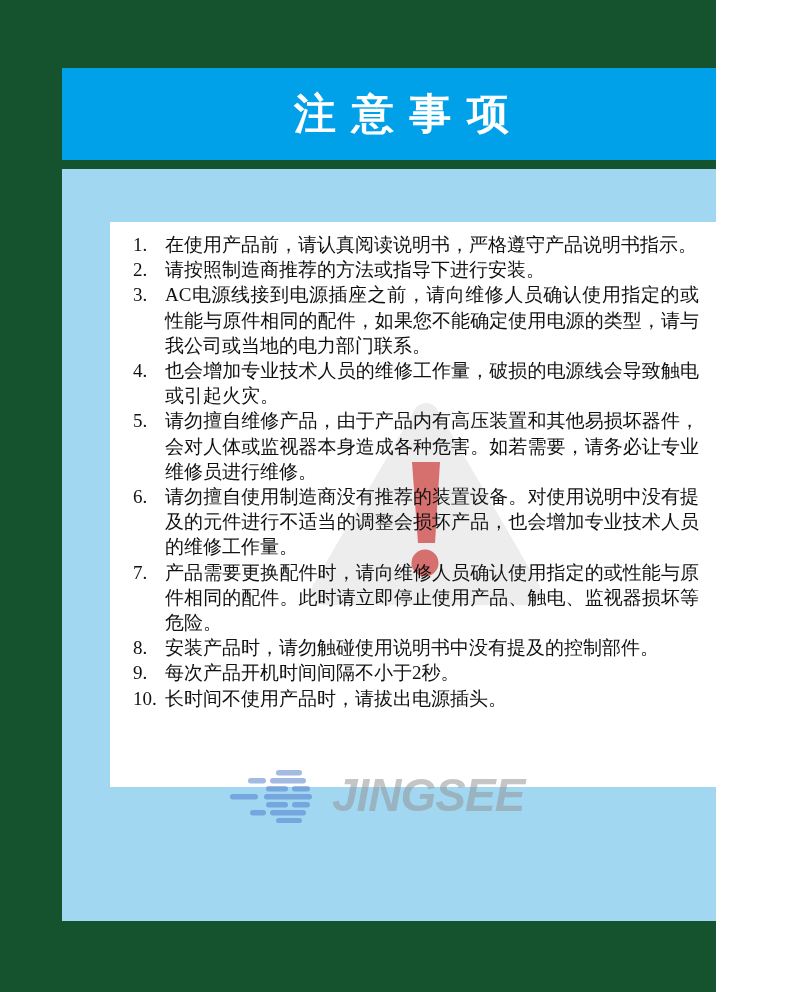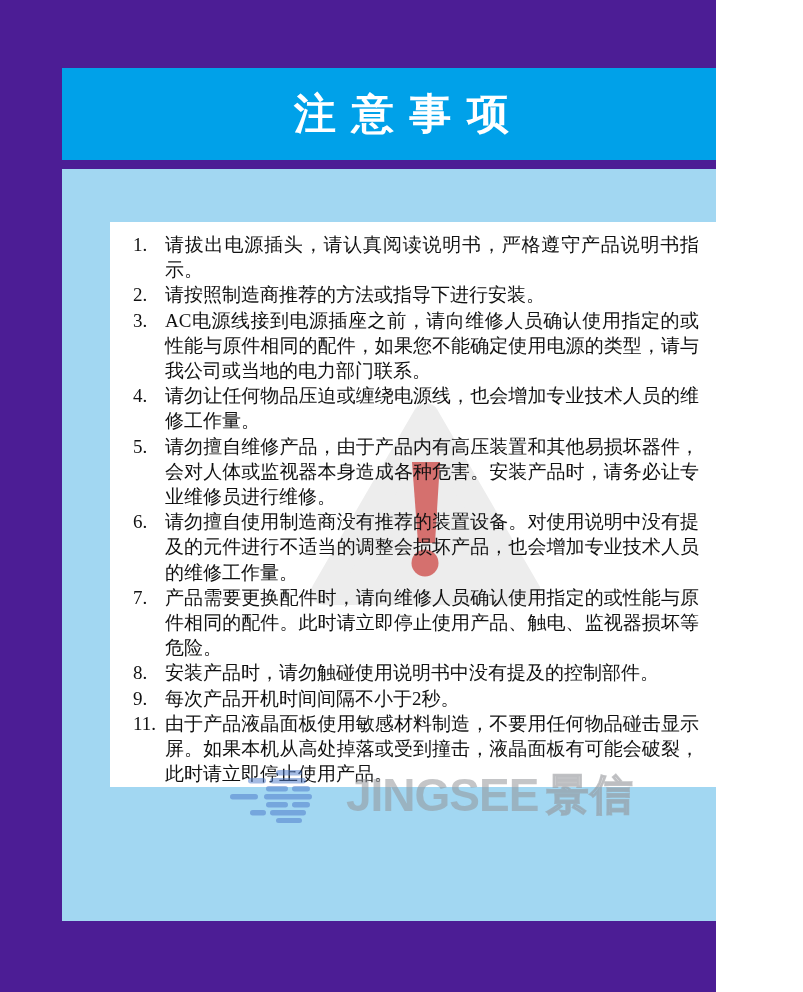--- a/index.html
+++ b/index.html
@@ -1,21 +1,21 @@
 <!DOCTYPE html>
 <html><head>
 <meta charset="utf-8">
 <style>
   * { margin: 0; padding: 0; box-sizing: border-box; }
   html, body { background: #ffffff; }
   .page {
     position: relative;
     width: 716px;
     height: 992px;
-    background: #4c1d95;
+    background: #14532d;
     overflow: hidden;
     font-family: "Liberation Serif", "DejaVu Serif", serif;
   }
   .title-bar {
     position: absolute;
     left: 62px; top: 68px;
     width: 681px; height: 92px;
     background: #00a1e9;
     display: flex; align-items: center; justify-content: center;
   }
@@ -62,25 +62,26 @@
     position: absolute;
     left: 230px; top: 764px;
     height: 62px;
     display: flex;
     align-items: center;
     z-index: 2;
     pointer-events: none;
   }
   .brand-en {
     font-family: "Liberation Sans", "DejaVu Sans", sans-serif;
+    font-style: italic;
     font-weight: bold;
     font-size: 46px;
     letter-spacing: -1px;
     color: rgba(148, 150, 153, 0.55);
-    margin-left: 16px;
+    margin-left: 2px;
   }
   .brand-cn {
     font-family: "Liberation Sans", "DejaVu Sans", sans-serif;
     font-weight: bold;
     font-size: 42px;
     letter-spacing: 2px;
     color: rgba(150, 152, 155, 0.14);
     -webkit-text-stroke: 1.4px rgba(148, 150, 153, 0.55);
     margin-left: 8px;
   }
@@ -101,57 +102,57 @@
         <svg width="232" height="226" viewBox="0 0 232 226" xmlns="http://www.w3.org/2000/svg">
           <path d="M118,24 L220,200 L16,200 Z" fill="#ededed" stroke="#ededed" stroke-width="26" stroke-linejoin="round"></path>
           <path d="M104,70 L132,70 L127,151 L110,151 Z" fill="#d5706e"></path>
           <circle cx="117" cy="171" r="13.5" fill="#d5706e"></circle>
         </svg>
       </div>
 
       <ol class="notices">
         <li class="notice">
           <span class="num">1.</span>
-          <span class="txt">请拔出电源插头，请认真阅读说明书，严格遵守产品说明书指示。</span>
+          <span class="txt">在使用产品前，请认真阅读说明书，严格遵守产品说明书指示。</span>
         </li>
         <li class="notice">
           <span class="num">2.</span>
           <span class="txt">请按照制造商推荐的方法或指导下进行安装。</span>
         </li>
         <li class="notice">
           <span class="num">3.</span>
           <span class="txt">AC电源线接到电源插座之前，请向维修人员确认使用指定的或性能与原件相同的配件，如果您不能确定使用电源的类型，请与我公司或当地的电力部门联系。</span>
         </li>
         <li class="notice">
           <span class="num">4.</span>
-          <span class="txt">请勿让任何物品压迫或缠绕电源线，也会增加专业技术人员的维修工作量。</span>
+          <span class="txt">也会增加专业技术人员的维修工作量，破损的电源线会导致触电或引起火灾。</span>
         </li>
         <li class="notice">
           <span class="num">5.</span>
-          <span class="txt">请勿擅自维修产品，由于产品内有高压装置和其他易损坏器件，会对人体或监视器本身造成各种危害。安装产品时，请务必让专业维修员进行维修。</span>
+          <span class="txt">请勿擅自维修产品，由于产品内有高压装置和其他易损坏器件，会对人体或监视器本身造成各种危害。如若需要，请务必让专业维修员进行维修。</span>
         </li>
         <li class="notice">
           <span class="num">6.</span>
           <span class="txt">请勿擅自使用制造商没有推荐的装置设备。对使用说明中没有提及的元件进行不适当的调整会损坏产品，也会增加专业技术人员的维修工作量。</span>
         </li>
         <li class="notice">
           <span class="num">7.</span>
           <span class="txt">产品需要更换配件时，请向维修人员确认使用指定的或性能与原件相同的配件。此时请立即停止使用产品、触电、监视器损坏等危险。</span>
         </li>
         <li class="notice">
           <span class="num">8.</span>
           <span class="txt">安装产品时，请勿触碰使用说明书中没有提及的控制部件。</span>
         </li>
         <li class="notice">
           <span class="num">9.</span>
           <span class="txt">每次产品开机时间间隔不小于2秒。</span>
         </li>
         <li class="notice">
-          <span class="num">11.</span>
-          <span class="txt">由于产品液晶面板使用敏感材料制造，不要用任何物品碰击显示屏。如果本机从高处掉落或受到撞击，液晶面板有可能会破裂，此时请立即停止使用产品。</span>
+          <span class="num">10.</span>
+          <span class="txt">长时间不使用产品时，请拔出电源插头。</span>
         </li>
       </ol>
 
     </div>
   </div>
 
   <div class="brand-watermark">
     <svg width="100" height="56" viewBox="0 0 100 56" xmlns="http://www.w3.org/2000/svg">
       <g fill="#4a77c9" opacity="0.5">
         <rect x="46" y="3" width="26" height="5.5" rx="2.7"></rect>
@@ -162,16 +163,15 @@
         <rect x="0" y="27" width="28" height="5.5" rx="2.7"></rect>
         <rect x="34" y="27" width="48" height="5.5" rx="2.7"></rect>
         <rect x="36" y="35" width="22" height="5.5" rx="2.7"></rect>
         <rect x="62" y="35" width="18" height="5.5" rx="2.7"></rect>
         <rect x="20" y="43" width="16" height="5.5" rx="2.7"></rect>
         <rect x="40" y="43" width="36" height="5.5" rx="2.7"></rect>
         <rect x="46" y="51" width="26" height="5" rx="2.5"></rect>
       </g>
     </svg>
     <span class="brand-en">JINGSEE</span>
-    <span class="brand-cn">景信</span>
   </div>
 
 </div>
 
 </body></html>

